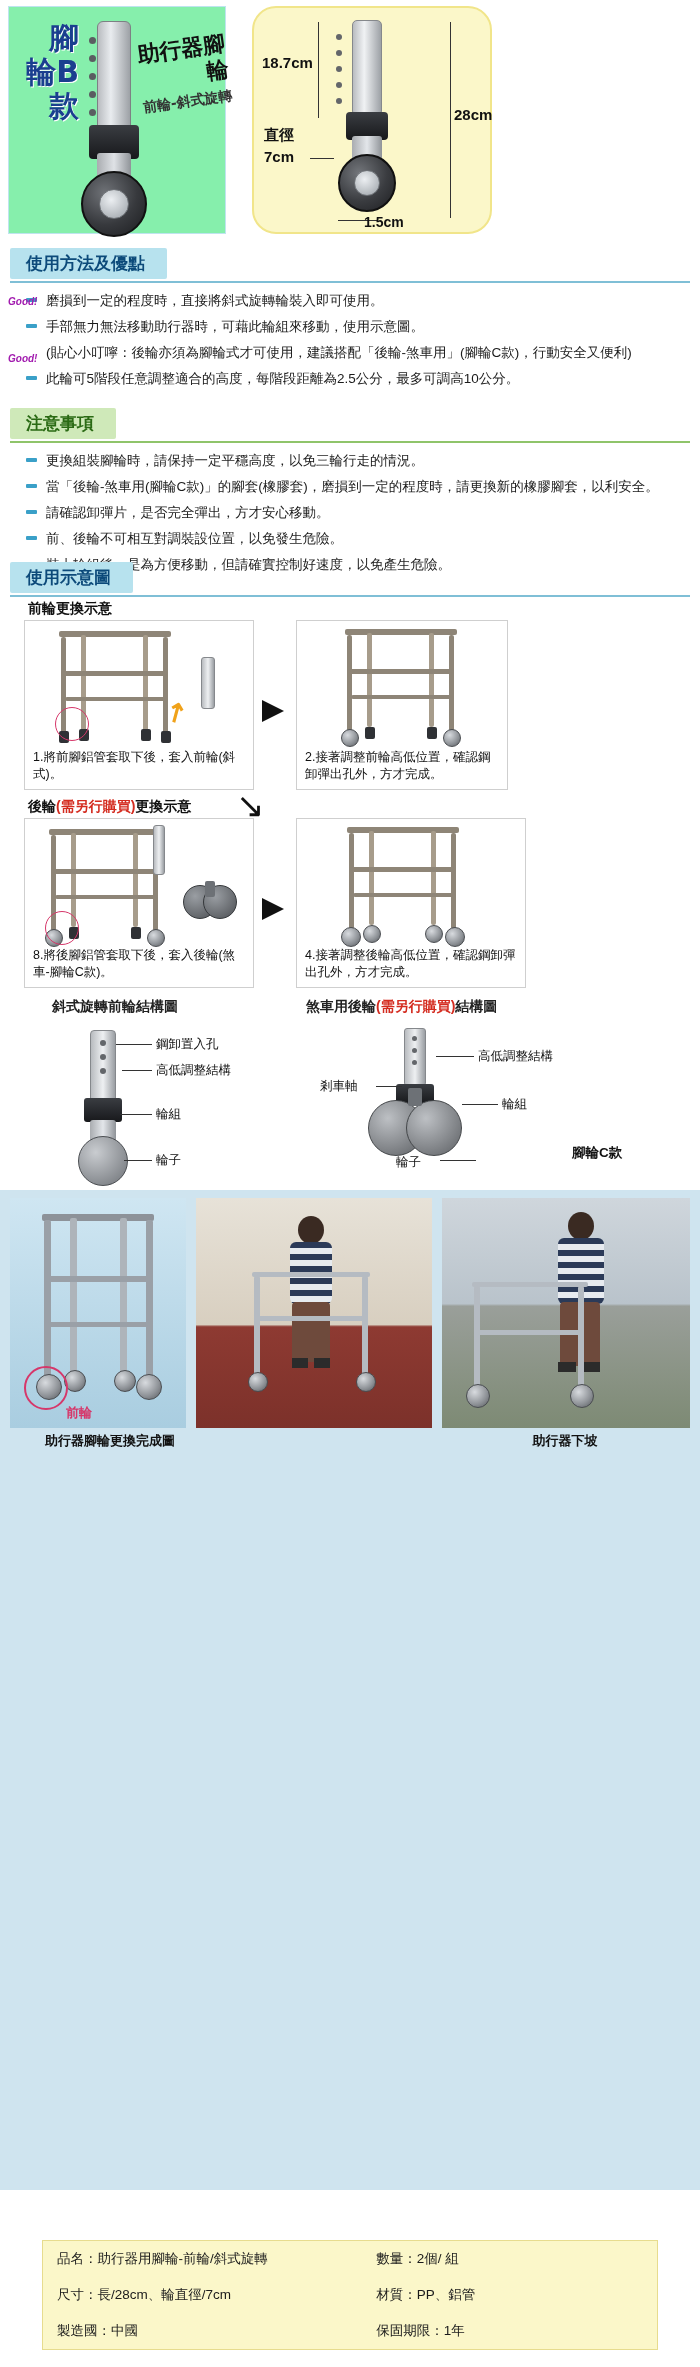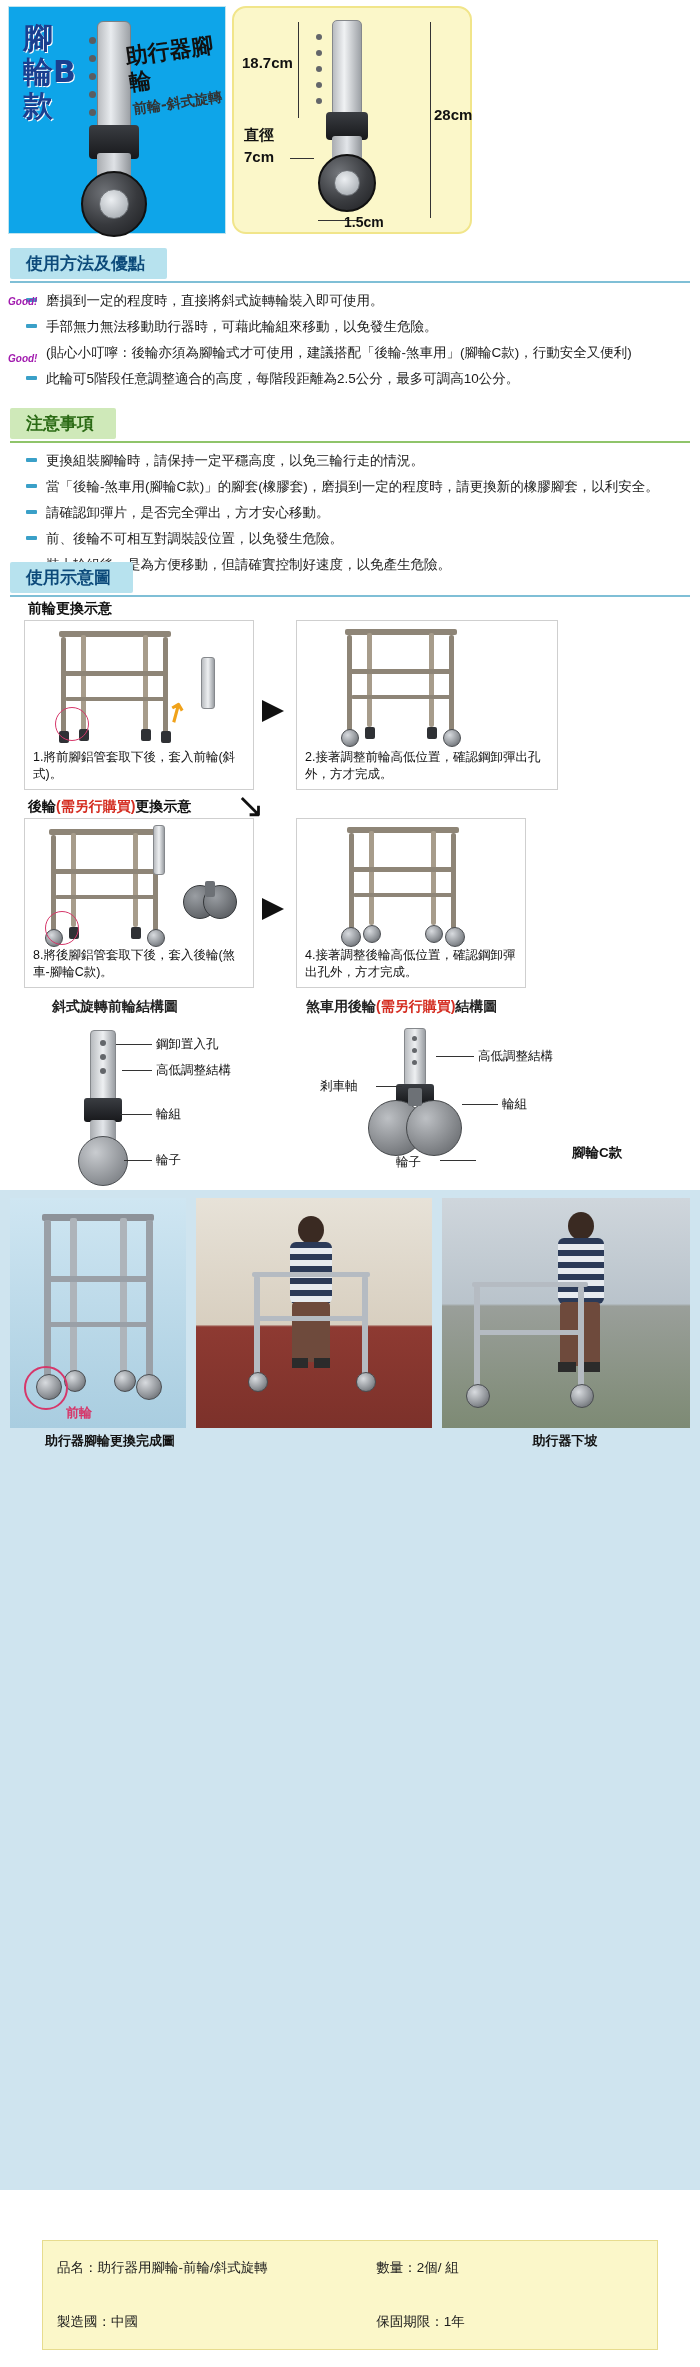--- a/index.html
+++ b/index.html
@@ -14,22 +14,23 @@
   }
   .page { width:700px; height:2367px; position:relative; }
 
   
   .hero {
     position:absolute; left:0; top:0; width:700px; height:240px;
     background:#ffffff;
   }
   .hero-left {
     position:absolute; left:8px; top:6px; width:218px; height:228px;
-    background:#0ea5e9;
+    background:#86efac;
     border:1px solid #bfe4ef;
+    text-align:right;
   }
   .hero-title {
     position:absolute; left:14px; top:14px;
     font-size:30px; font-weight:bold; color:#1a3f8f;
     line-height:34px; width:56px;
     text-shadow:1px 1px 0 #ffffff;
     font-family:"DejaVu Sans", sans-serif;
   }
   .hero-sub {
     position:absolute; left:120px; top:30px;
@@ -67,24 +68,24 @@
     border:2px solid #111;
   }
   .wp-hub {
     position:absolute; left:24px; top:168px; width:30px; height:30px; border-radius:50%;
     background:radial-gradient(circle at 40% 35%,#eceff2,#9aa0a6);
     border:1px solid #6e7277;
   }
 
   
   .hero-right {
-    position:absolute; left:232px; top:6px; width:240px; height:228px;
+    position:absolute; left:252px; top:6px; width:240px; height:228px;
     background:#fbf7c9;
     border:2px solid #f1e58a;
-    border-radius:14px;
+    border-radius:24px;
   }
   .dim-img { position:absolute; left:70px; top:12px; width:96px; height:200px; }
   .di-tube { position:absolute; left:28px; top:0; width:30px; height:96px;
     background:linear-gradient(90deg,#b9bcc0,#f0f2f4 40%,#9da1a6);
     border-radius:5px; border:1px solid #85888c; }
   .di-hole { position:absolute; left:12px; width:6px; height:6px; border-radius:50%; background:#63666a; }
   .di-clamp { position:absolute; left:22px; top:92px; width:42px; height:28px;
     background:linear-gradient(180deg,#3a3d42,#17181b); border-radius:4px; }
   .di-fork { position:absolute; left:28px; top:116px; width:30px; height:26px;
     background:linear-gradient(90deg,#a9acb0,#e3e6ea,#8f9398); border-radius:3px; }
@@ -254,21 +255,21 @@
       <div class="dim-line" style="left:84px; top:212px; width:40px; height:1px;"></div>
       <div class="dim-label" style="left:110px; top:206px; font-size:14px;">1.5cm</div>
     </div>
   </div>
 
   <div class="sec" style="top:248px;">
     <div class="sec-title">使用方法及優點</div>
     <div class="sec-rule"></div>
     <ul class="blist">
       <li>磨損到一定的程度時，直接將斜式旋轉輪裝入即可使用。</li>
-      <li>手部無力無法移動助行器時，可藉此輪組來移動，以免發生危險。</li>
+      <li>手部無力無法移動助行器時，可藉此輪組來移動，使用示意圖。</li>
       <li class="nobullet" style="padding-left:22px;">
         <span>(貼心小叮嚀：後輪亦須為腳輪式才可使用，建議搭配「後輪-煞車用」(腳輪C款)，行動安全又便利)</span>
       </li>
       <li>此輪可5階段任意調整適合的高度，每階段距離為2.5公分，最多可調高10公分。</li>
     </ul>
     <div class="good" style="top:48px; left:-2px;">Good!</div>
     <div class="good" style="top:105px; left:-2px;">Good!</div>
   </div>
 
   <div class="sec" style="top:408px;">
@@ -306,21 +307,21 @@
     </div>
     <div style="position:absolute; left:176px; top:36px; width:14px; height:52px;
       background:linear-gradient(90deg,#b8bbbf,#eef0f2,#9a9ea3); border:1px solid #85888c; border-radius:3px;"></div>
     <div class="circ-hi" style="left:30px; top:86px; width:34px; height:34px;"></div>
     <div class="arr-orange" style="left:140px; top:76px; transform:rotate(-30deg);">↗</div>
     <div class="cap">1.將前腳鋁管套取下後，套入前輪(斜式)。</div>
   </div>
 
   <div class="arrow-right" style="left:262px; top:700px;"></div>
 
-  <div class="illus-box" style="position:absolute; left:296px; top:620px; width:262px; height:170px;">
+  <div class="illus-box" style="position:absolute; left:296px; top:620px; width:212px; height:170px;">
     <div class="walker" style="left:40px; top:8px; width:130px; height:120px;">
       <div class="wk-bar" style="left:8px; top:0; width:112px; height:6px;"></div>
       <div class="wk-bar" style="left:10px; top:6px; width:5px; height:96px;"></div>
       <div class="wk-bar" style="left:112px; top:6px; width:5px; height:96px;"></div>
       <div class="wk-bar2" style="left:30px; top:4px; width:5px; height:94px;"></div>
       <div class="wk-bar2" style="left:92px; top:4px; width:5px; height:94px;"></div>
       <div class="wk-bar" style="left:12px; top:40px; width:104px; height:5px;"></div>
       <div class="wk-bar" style="left:14px; top:66px; width:100px; height:4px;"></div>
       <div class="wk-wheel" style="left:4px; top:100px; width:18px; height:18px;"></div>
       <div class="wk-wheel" style="left:106px; top:100px; width:18px; height:18px;"></div>
@@ -501,20 +502,24 @@
   </div>
 
   <div class="spec" style="top:2240px;">
     <table>
       <tbody>
           <tr>
         <td class="l">品名：助行器用腳輪-前輪/斜式旋轉</td>
         <td>數量：2個/ 組</td>
       </tr>
       <tr>
+        <td class="l">尺寸：長/28cm、輪直徑/7cm</td>
+        <td>材質：PP、鋁管</td>
+      </tr>
+      <tr>
         <td class="l">製造國：中國</td>
         <td>保固期限：1年</td>
       </tr>
     </tbody>
       </table>
   </div>
 
 </div>
 
 </body></html>

